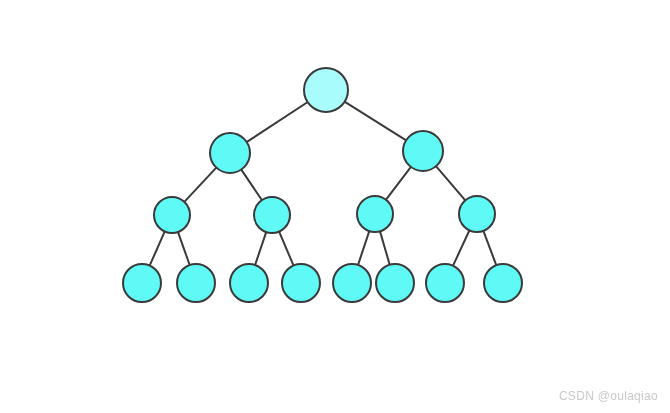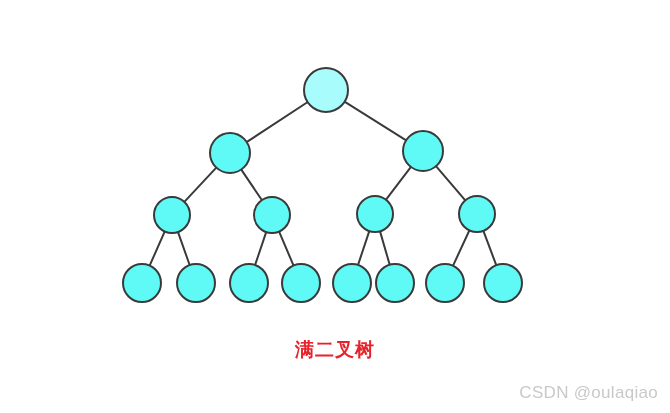--- a/index.html
+++ b/index.html
@@ -40,21 +40,21 @@
     letter-spacing: 1px;
     color: #e8222b;
     line-height: 26px;
     white-space: nowrap;
   }
   .watermark {
     position: absolute;
     right: 12px;
     bottom: 10px;
     font-family: "Liberation Sans", sans-serif;
-    font-size: 17px;
+    font-size: 12px;
     font-weight: normal;
     color: #c9c9c9;
     letter-spacing: 0.3px;
     white-space: nowrap;
   }
 </style>
 </head>
 <body>
 
 <div id="figure-root">
@@ -89,17 +89,16 @@
         <circle cx="249" cy="283" r="19" fill="#5ffaf5" stroke="#3a3a3a" stroke-width="2"></circle>
         <circle cx="301" cy="283" r="19" fill="#5ffaf5" stroke="#3a3a3a" stroke-width="2"></circle>
         <circle cx="352" cy="283" r="19" fill="#5ffaf5" stroke="#3a3a3a" stroke-width="2"></circle>
         <circle cx="395" cy="283" r="19" fill="#5ffaf5" stroke="#3a3a3a" stroke-width="2"></circle>
         <circle cx="445" cy="283" r="19" fill="#5ffaf5" stroke="#3a3a3a" stroke-width="2"></circle>
         <circle cx="503" cy="283" r="19" fill="#5ffaf5" stroke="#3a3a3a" stroke-width="2"></circle>
       </g>
     <g id="node-label-layer"></g>
   </svg>
 
-  <div class="caption">满二叉树</div>
 
   <div class="watermark">CSDN @oulaqiao</div>
 
 </div>
 
 </body></html>

